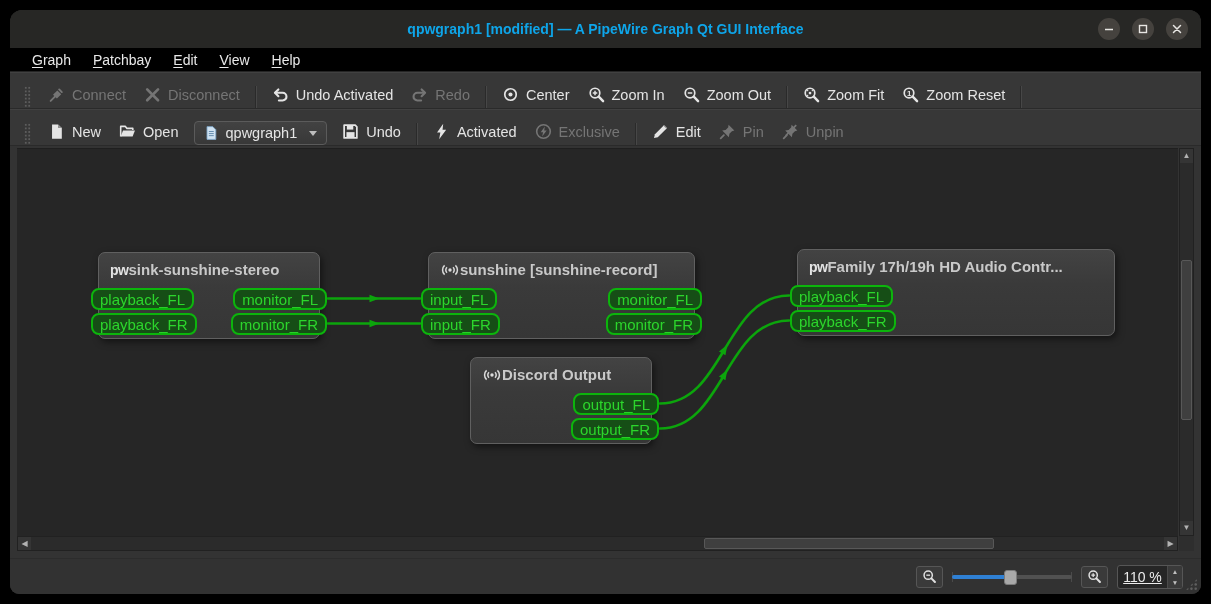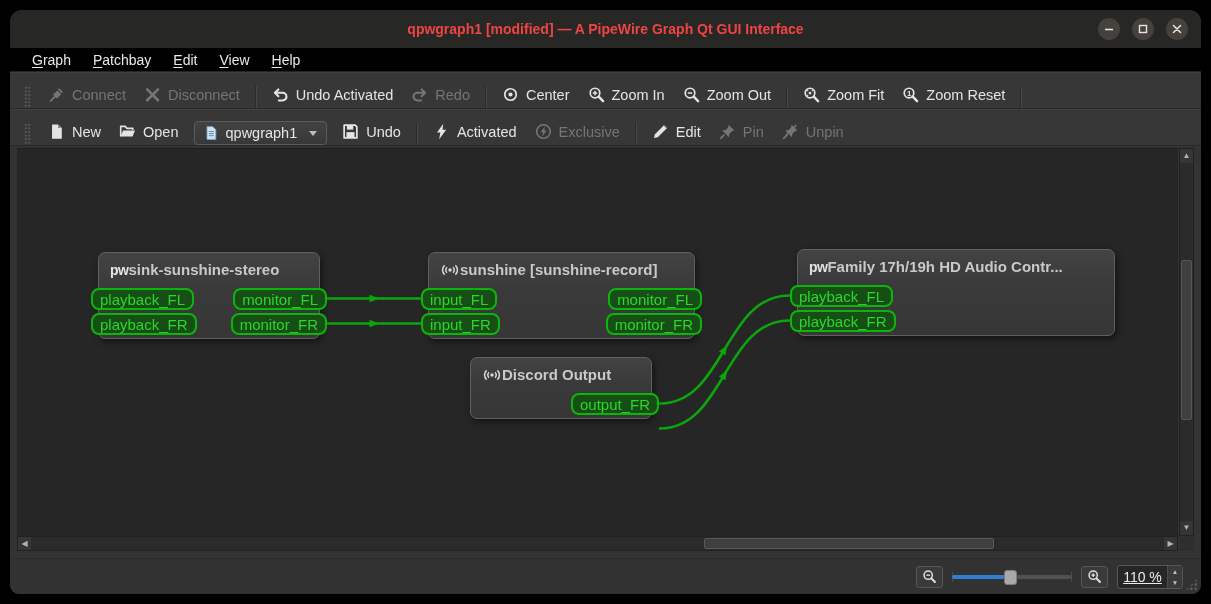--- a/index.html
+++ b/index.html
@@ -5,21 +5,21 @@
   * { margin:0; padding:0; box-sizing:border-box; }
   html,body { width:1211px; height:604px; background:#000; overflow:hidden;
               font-family:"Liberation Sans","DejaVu Sans",sans-serif; }
   .window { position:absolute; left:10px; top:10px; width:1191px; height:584px;
             background:#323232; border-radius:12px 12px 9px 9px; overflow:hidden;
             display:flex; flex-direction:column; }
 
   
   .titlebar { height:38px; background:#272725; display:flex; align-items:center;
               justify-content:center; position:relative; flex:0 0 auto; }
-  .titlebar .title { color:#ef4444; font-size:14px; font-weight:bold; }
+  .titlebar .title { color:#0ea5e9; font-size:14px; font-weight:bold; }
   .win-controls { position:absolute; right:13px; top:8px; display:flex; gap:12px; }
   .win-btn { width:22px; height:22px; border-radius:50%; background:#45423e;
              display:flex; align-items:center; justify-content:center; color:#e8e6e3; }
   .win-btn svg { width:10px; height:10px; }
 
   
   .menubar { height:24px; background:#000000; display:flex; align-items:flex-end;
              padding-left:13px; gap:4px; border-bottom:1px solid #252525; flex:0 0 auto; }
   .menu-item { color:#e8e8e8; font-size:14px; padding:2px 9px 3px 9px; }
   .menu-item u { text-underline-offset:2px; }
@@ -400,20 +400,23 @@
                     <path d="M7 5.3 a3.6 3.6 0 0 0 0 5.4"></path>
                     <path d="M15.4 3.4 a6.2 6.2 0 0 1 0 9.2"></path>
                     <path d="M13 5.3 a3.6 3.6 0 0 1 0 5.4"></path>
                   </g>
                   <circle cx="10" cy="8" r="1.7" fill="currentColor"></circle>
                 </svg>
               </span>
               <span>Discord Output</span>
             </div>
             <div class="port-row">
+              <span class="port out">output_FL</span>
+            </div>
+            <div class="port-row">
               <span class="port out">output_FR</span>
             </div>
           </div>
         </div>
     </div>
 
     <div class="vsb">
       <div class="sb-arrow" style="top:0;">▲</div>
       <div class="sb-thumb" style="left:1px; width:11px; top:111px; height:160px;"></div>
       <div class="sb-arrow" style="bottom:0;">▼</div>

